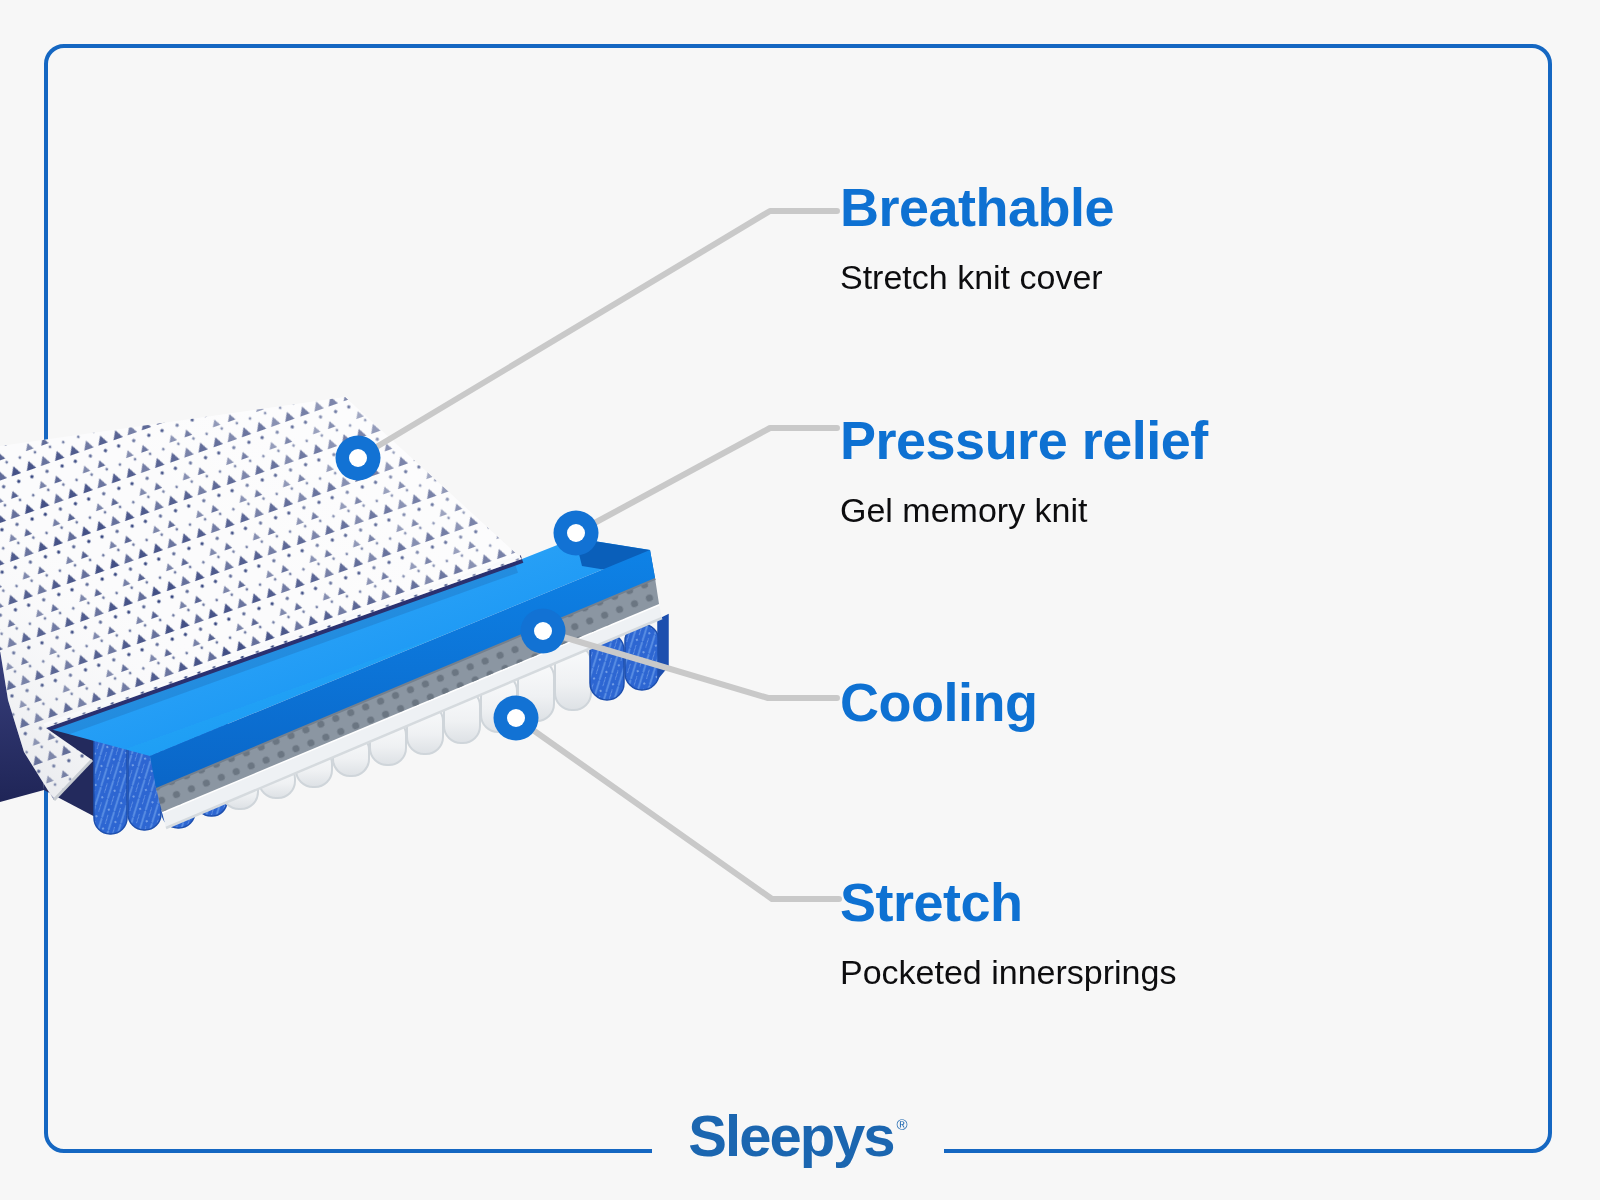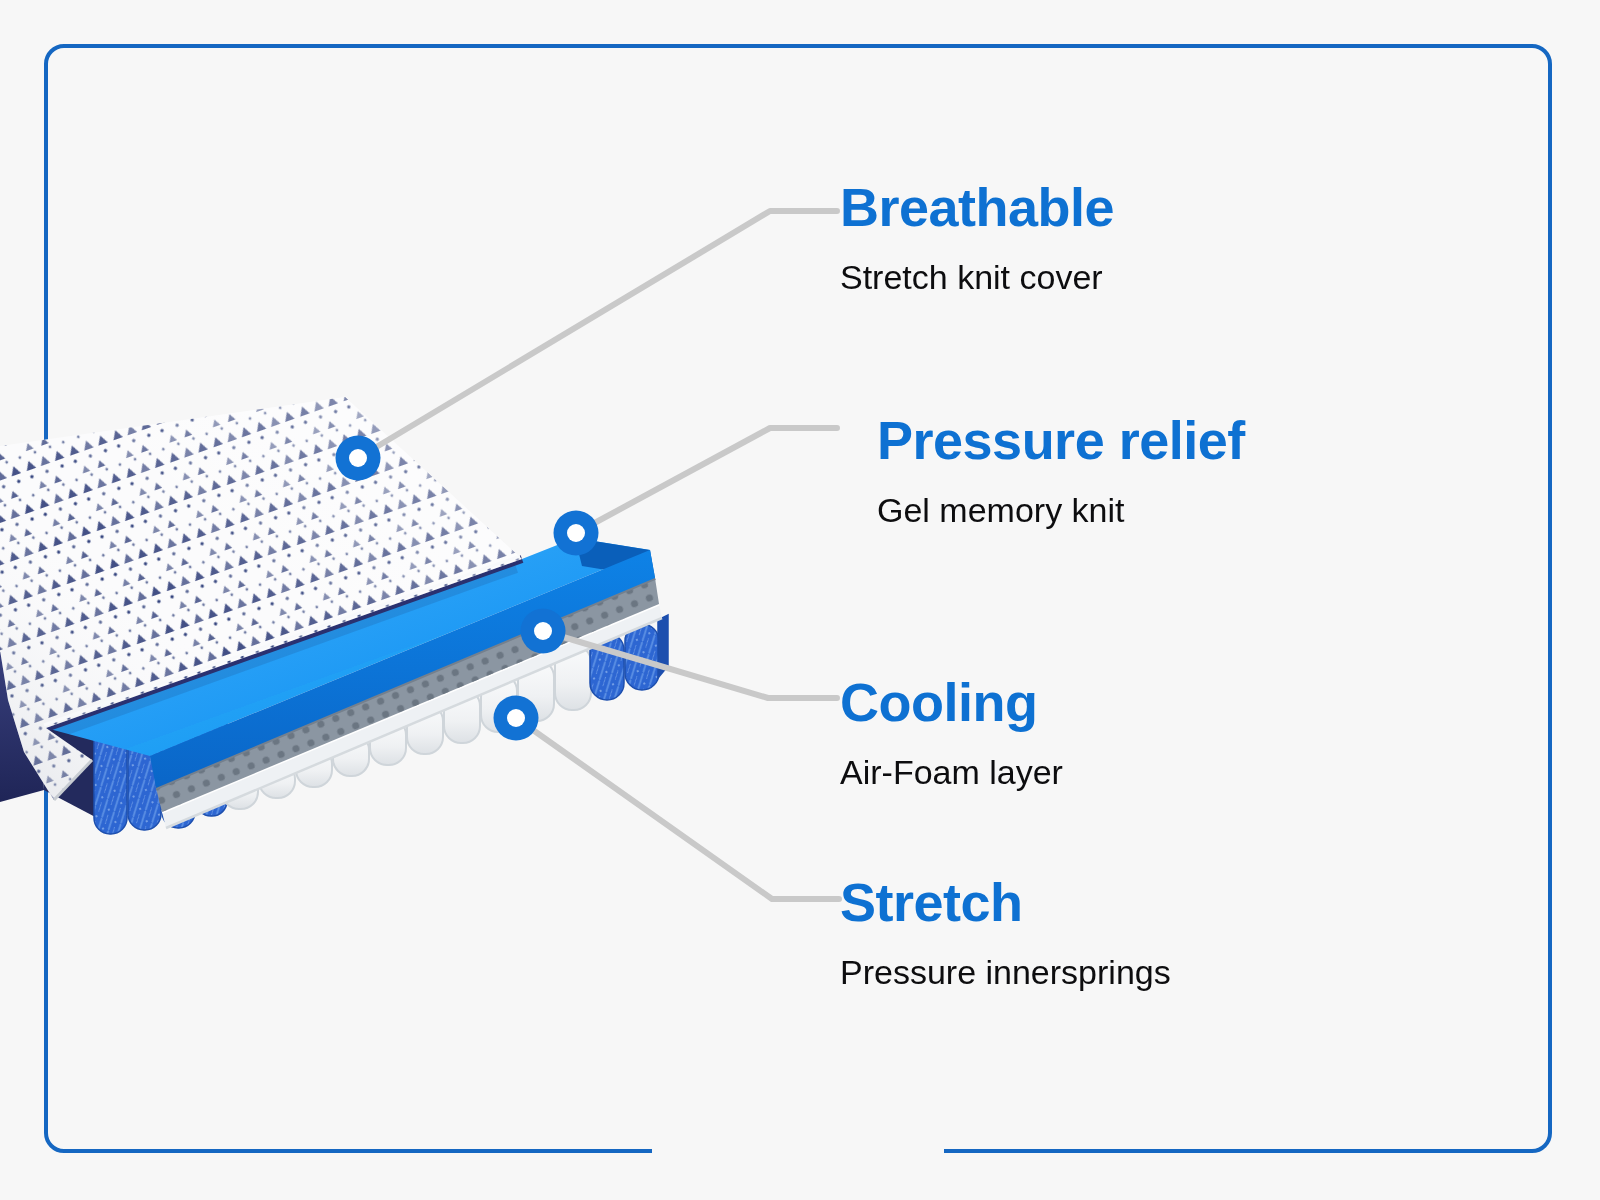--- a/index.html
+++ b/index.html
@@ -173,29 +173,29 @@
         <circle cx="516" cy="718" r="22.5" fill="#1272d4"></circle>
         <circle cx="516" cy="718" r="9" fill="#ffffff"></circle>
       </g>
   </svg>
 
   <div class="labels" id="labels">
       <div class="callout" style="left: 840px; top: 177px;">
         <div class="callout-title">Breathable</div>
         <div class="callout-sub">Stretch knit cover</div>
       </div>
-      <div class="callout" style="left: 877px; top: 410px;">
+      <div class="callout" style="left: 840px; top: 410px;">
         <div class="callout-title">Pressure relief</div>
         <div class="callout-sub">Gel memory knit</div>
       </div>
       <div class="callout" style="left: 840px; top: 672px;">
         <div class="callout-title">Cooling</div>
-        <div class="callout-sub">Air-Foam layer</div>
       </div>
       <div class="callout" style="left: 840px; top: 872px;">
         <div class="callout-title">Stretch</div>
-        <div class="callout-sub">Pressure innersprings</div>
+        <div class="callout-sub">Pocketed innersprings</div>
       </div>
     </div>
 
   <div class="logo-plate"></div>
+  <div class="logo"><span>Sleepys</span><span class="rmark">®</span></div>
 
 </div>
 
 </body></html>

